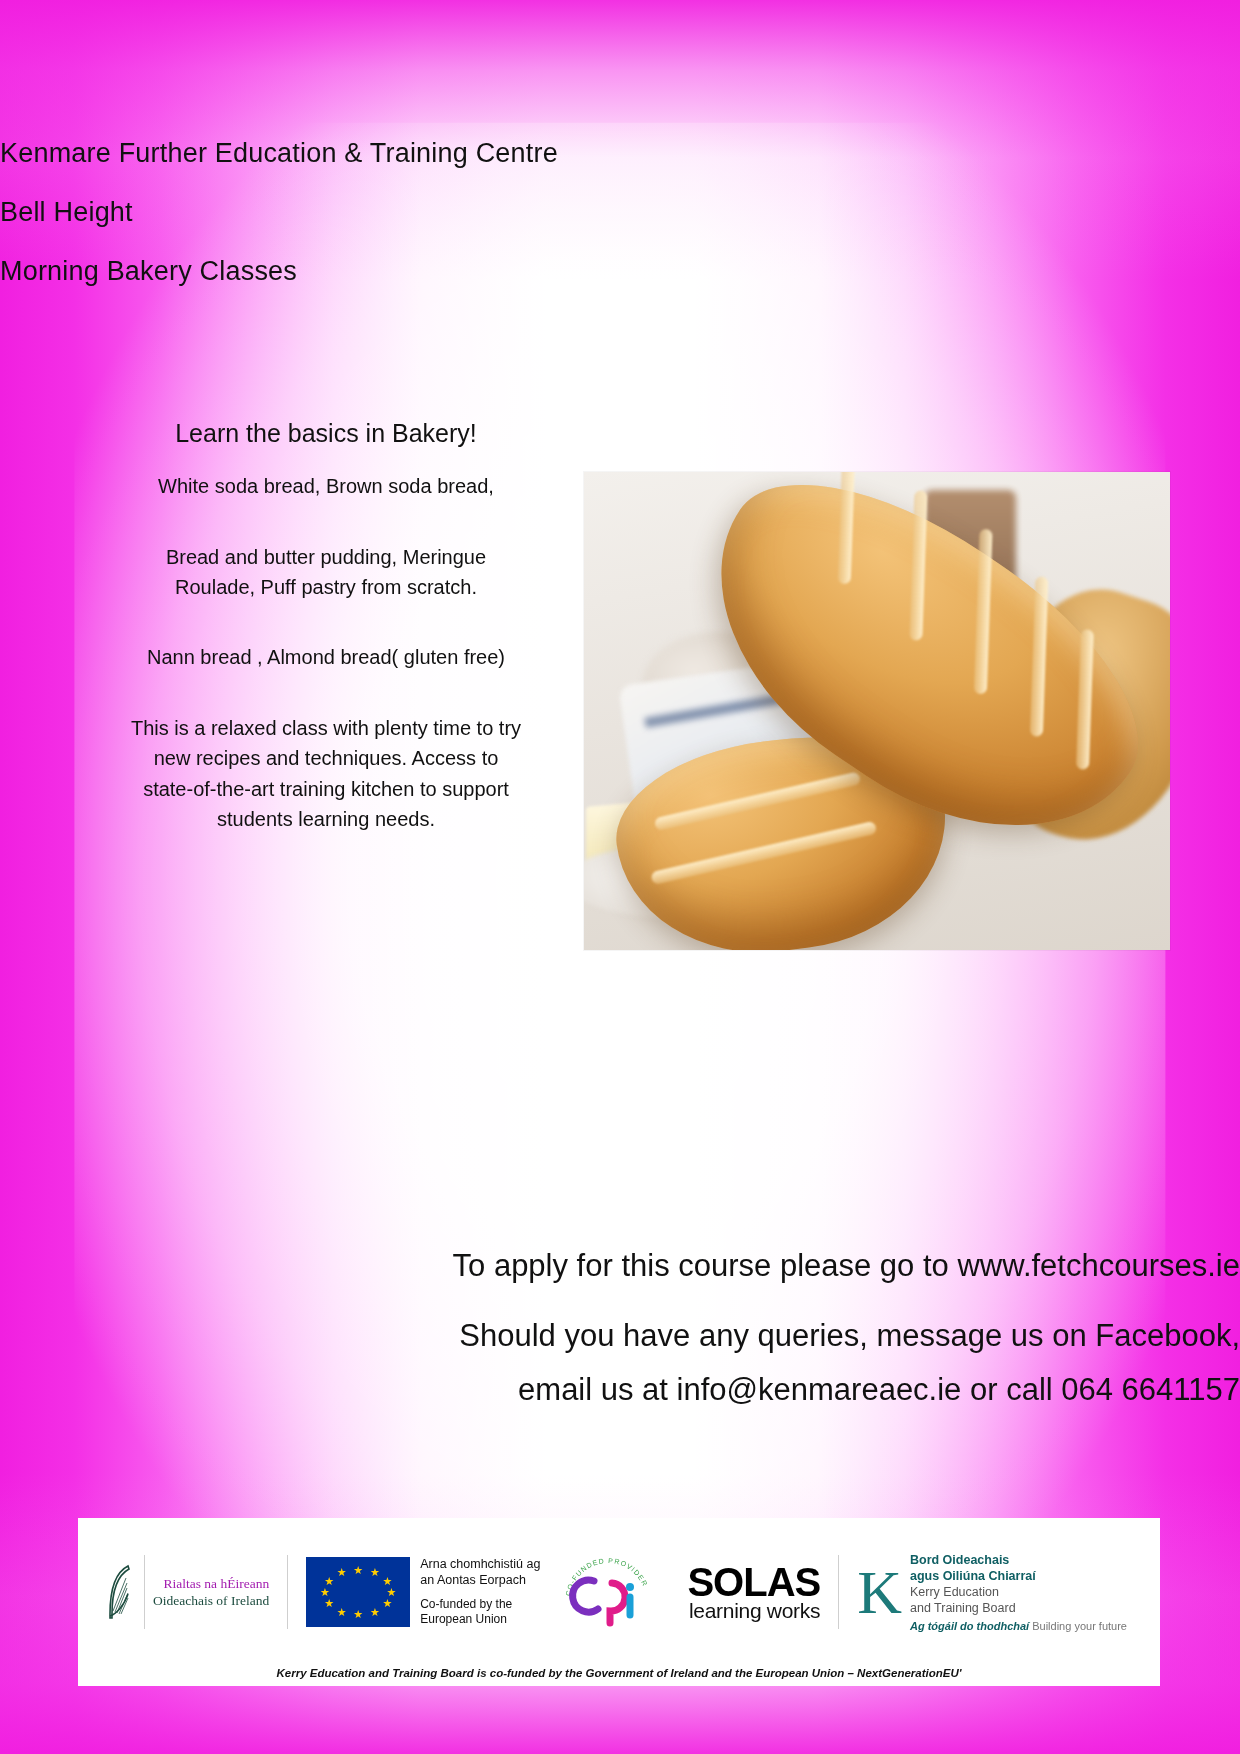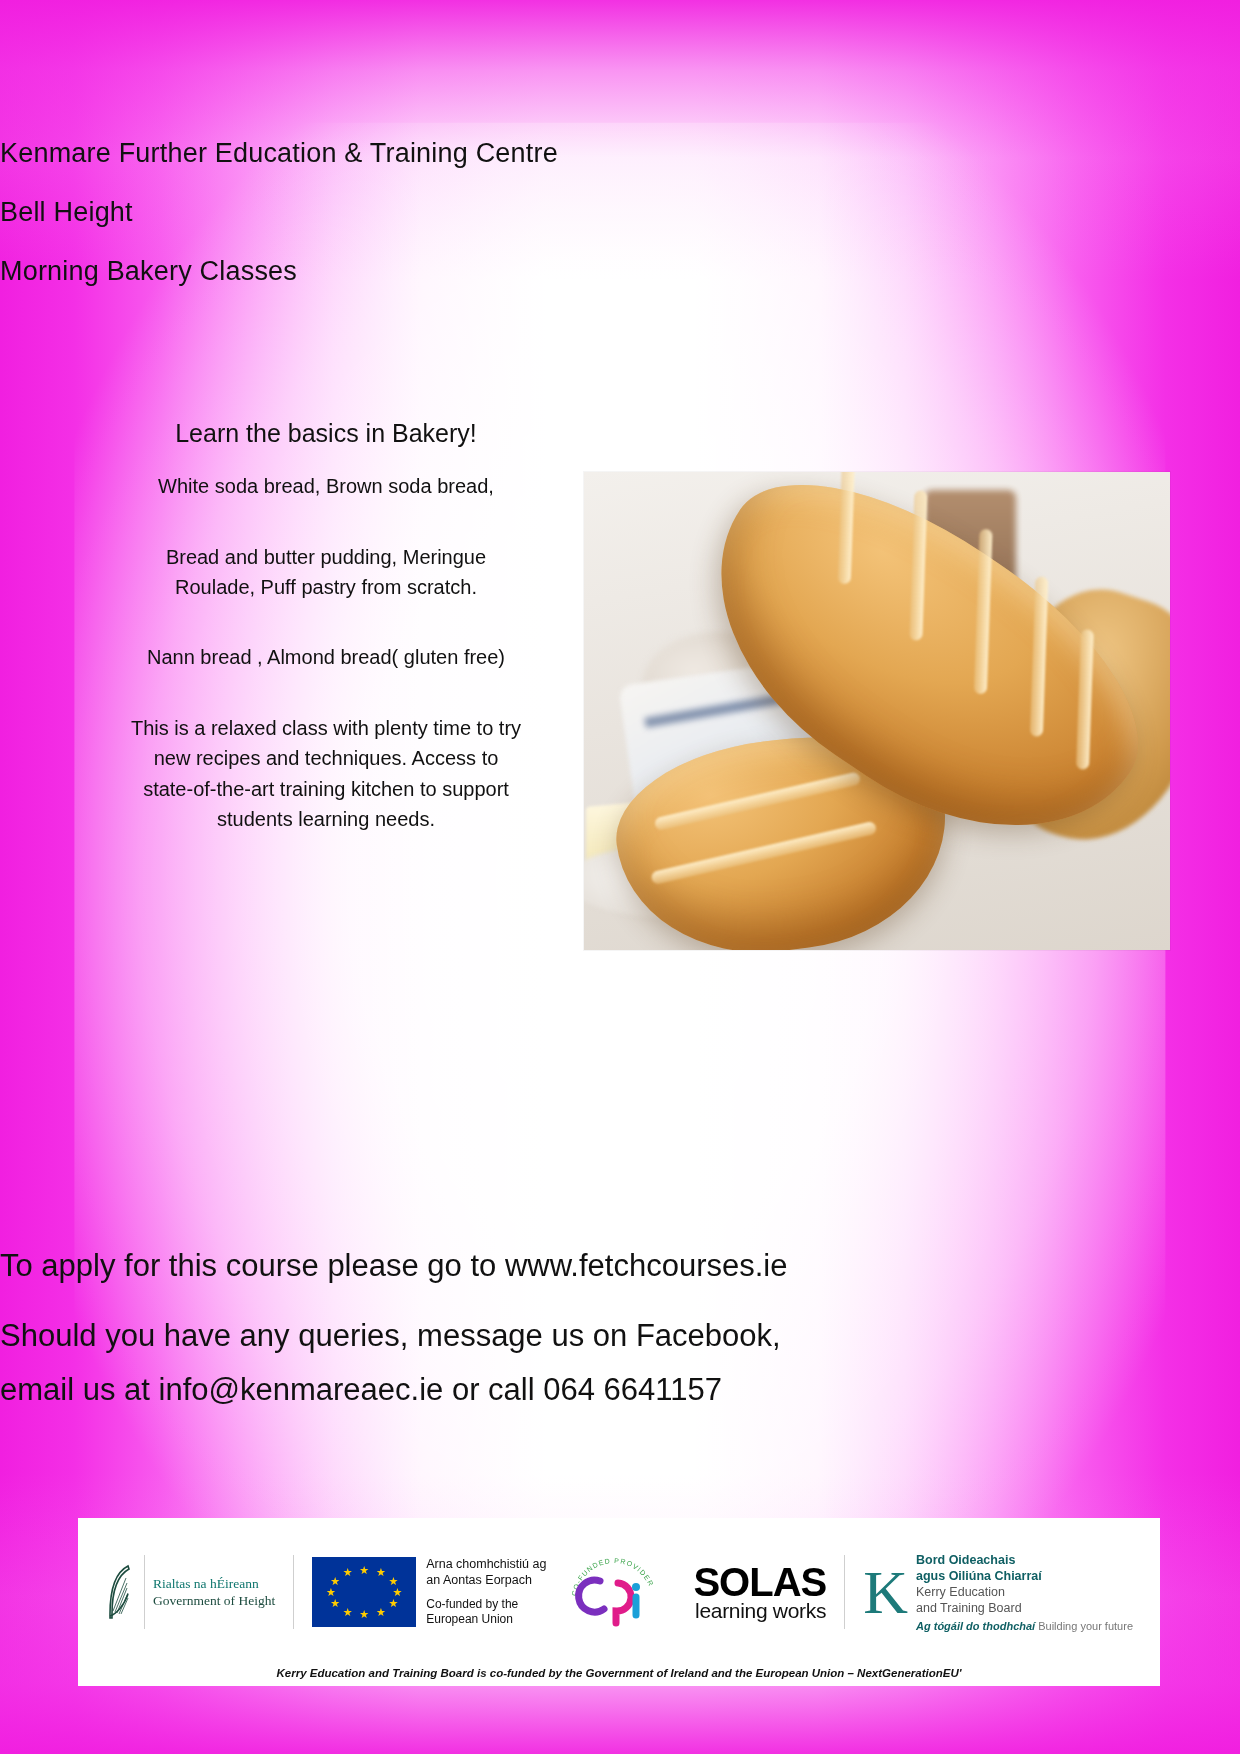--- a/index.html
+++ b/index.html
@@ -212,21 +212,21 @@
     border-radius: 40% 44% 50% 46%;
     filter: blur(2px);
     transform: rotate(18deg);
   }
 
   
   .apply {
     position: absolute;
     left: 0; right: 0;
     top: 1248px;
-    text-align: left;
+    text-align: right;
     color: #111111;
   }
   .apply .l1 { font-size: 31px; margin-bottom: 34px; }
   .apply .l2 { font-size: 31px; margin-bottom: 18px; }
   .apply .l3 { font-size: 31px; }
 
   
   .logostrip {
     position: absolute;
     left: 78px;
@@ -260,21 +260,21 @@
   .harp {
     width: 34px; height: 60px;
     display: block;
   }
   .gov-txt {
     font-size: 13.5px;
     line-height: 1.28;
     color: #1d4c3f;
     font-family: "Liberation Serif", serif;
   }
-  .gov-txt .ga { color: #0f766e; }
+  .gov-txt .ga { color: #a21caf; text-align: right; }
   .eu-flag {
     width: 104px; height: 70px;
     background: #003399;
     position: relative;
     flex: none;
   }
   .eu-star {
     position: absolute;
     color: #FFCC00;
     font-size: 11px;
@@ -400,21 +400,21 @@
             <path d="M8 54 C14 52 22 44 26 32" fill="none" stroke="#1d4c3f" stroke-width="1.6"></path>
             <line x1="11" y1="49" x2="24" y2="16" stroke="#1d4c3f" stroke-width="0.8"></line>
             <line x1="13" y1="50" x2="25" y2="21" stroke="#1d4c3f" stroke-width="0.8"></line>
             <line x1="15" y1="51" x2="25" y2="26" stroke="#1d4c3f" stroke-width="0.8"></line>
             <line x1="17" y1="52" x2="26" y2="31" stroke="#1d4c3f" stroke-width="0.8"></line>
             <line x1="19" y1="52" x2="26" y2="36" stroke="#1d4c3f" stroke-width="0.8"></line>
           </svg>
           <div class="sep"></div>
           <div class="gov-txt">
             <div class="ga">Rialtas na hÉireann</div>
-            <div>Government of Height</div>
+            <div>Oideachais of Ireland</div>
           </div>
         </div>
 
         <div class="sep"></div>
 
         <div class="logocell">
           <div class="eu-flag">
             <span class="eu-star" style="left:50%;  top:18%;">★</span>
             <span class="eu-star" style="left:66%;  top:22%;">★</span>
             <span class="eu-star" style="left:78%;  top:34%;">★</span>

